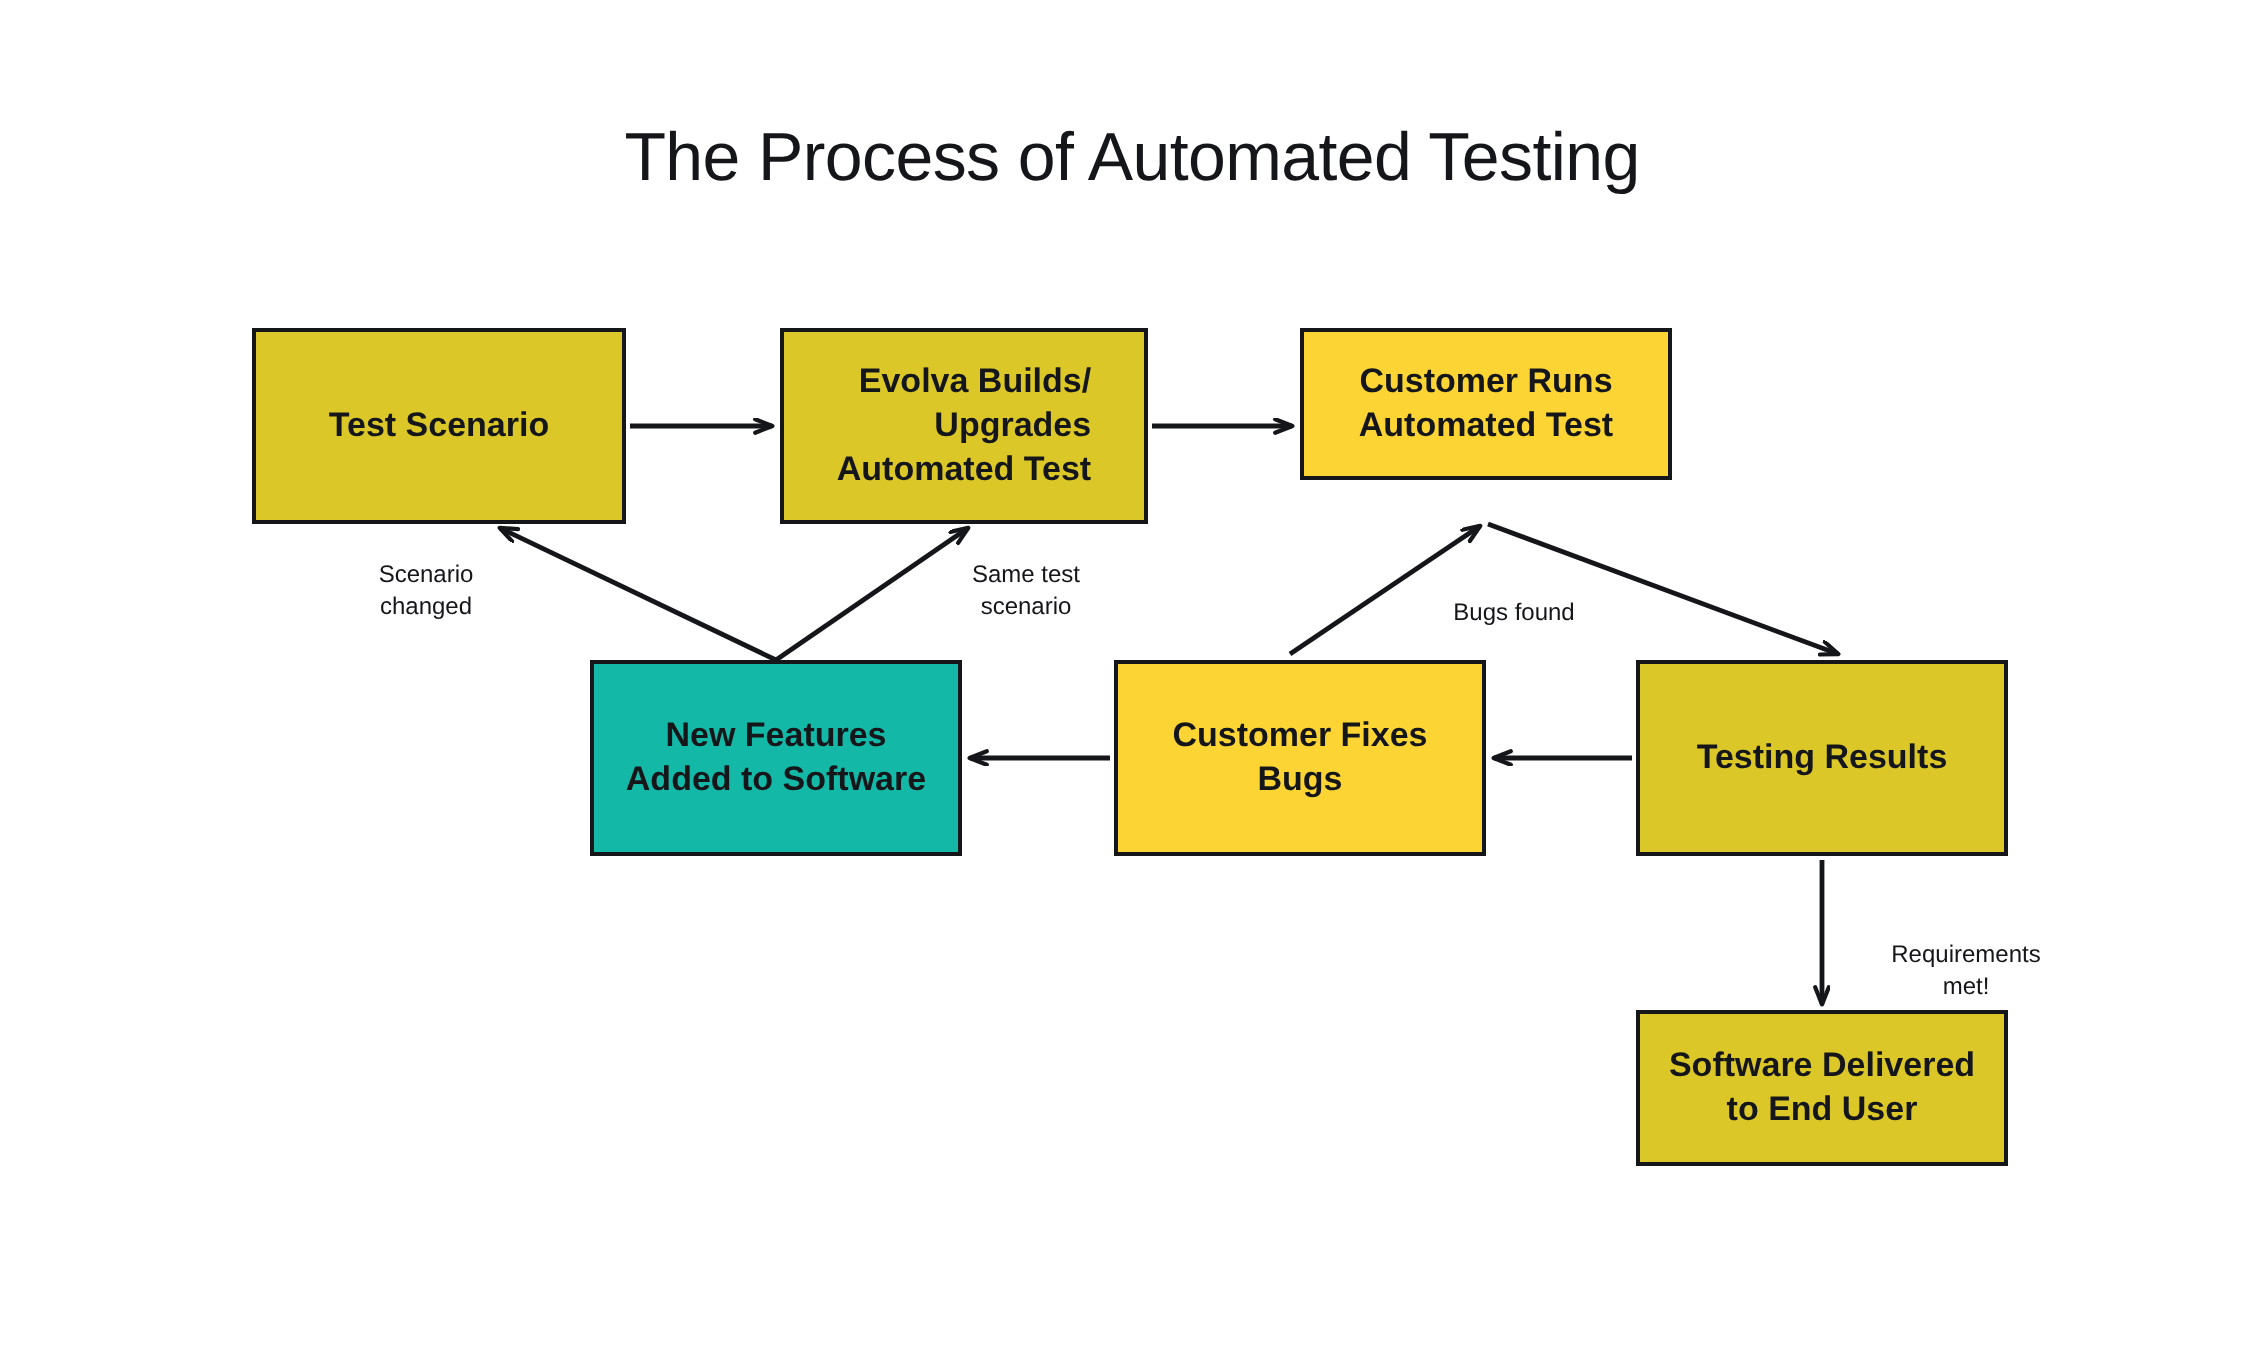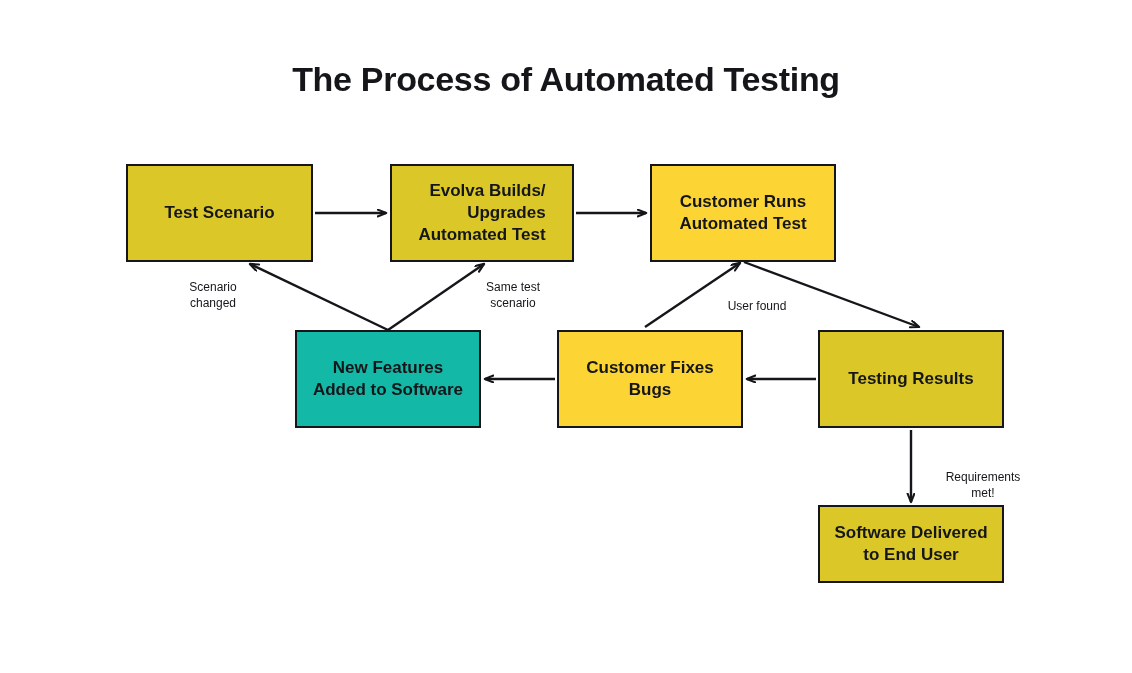--- a/index.html
+++ b/index.html
@@ -18,21 +18,21 @@
     background: #ffffff;
     overflow: hidden;
   }
   #diagram-title {
     position: absolute;
     left: 0;
     top: 60px;
     width: 1132px;
     text-align: center;
     font-size: 34px;
-    font-weight: bold;
+    font-weight: normal;
     color: #15161a;
     letter-spacing: -0.3px;
   }
   .node {
     position: absolute;
     box-sizing: border-box;
     border: 2px solid #15161a;
     display: flex;
     align-items: center;
     justify-content: center;
@@ -96,21 +96,21 @@
   </svg>
 
   <div class="node" style="left:126px; top:164px; width:187px; height:98px; background:#DBC828;">
     <span>Test Scenario</span>
   </div>
 
   <div class="node" style="left:390px; top:164px; width:184px; height:98px; background:#DBC828;text-align:right;">
     <span>Evolva Builds/<br>Upgrades<br>Automated Test</span>
   </div>
 
-  <div class="node" style="left:650px; top:164px; width:186px; height:98px; background:#FCD535;">
+  <div class="node" style="left:650px; top:164px; width:186px; height:76px; background:#FCD535;">
     <span>Customer Runs<br>Automated Test</span>
   </div>
 
   <div class="node" style="left:557px; top:330px; width:186px; height:98px; background:#FCD535;">
     <span>Customer Fixes<br>Bugs</span>
   </div>
 
   <div class="node" style="left:818px; top:330px; width:186px; height:98px; background:#DBC828;">
     <span>Testing Results</span>
   </div>
@@ -120,17 +120,17 @@
   </div>
 
   <div class="node" style="left:818px; top:505px; width:186px; height:78px; background:#DBC828;">
     <span>Software Delivered<br>to End User</span>
   </div>
 
   <div class="edge-label" style="left:164px; top:279px; width:98px;">Scenario<br>changed</div>
 
   <div class="edge-label" style="left:463px; top:279px; width:100px;">Same test<br>scenario</div>
 
-  <div class="edge-label" style="left:700px; top:298px; width:114px;">User found</div>
+  <div class="edge-label" style="left:700px; top:298px; width:114px;">Bugs found</div>
 
   <div class="edge-label" style="left:916px; top:469px; width:134px;">Requirements<br>met!</div>
 
 </div>
 
 </body></html>

